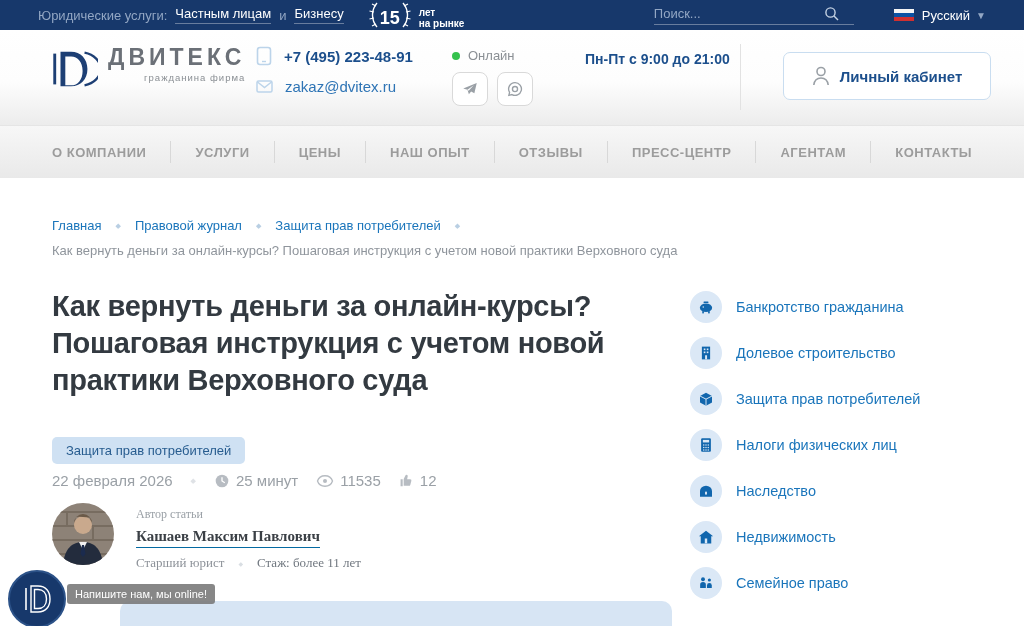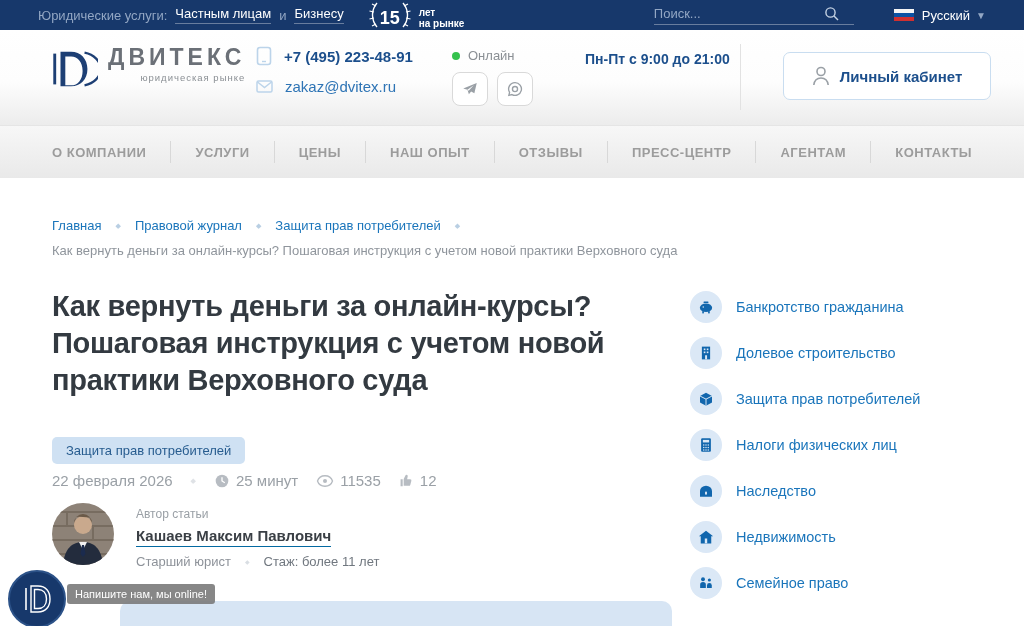--- a/index.html
+++ b/index.html
@@ -71,21 +71,21 @@
   
   .article-title { position:absolute; left:52px; top:288px; width:620px; font-size:29px;
                    font-weight:bold; color:#333a41; line-height:37px; letter-spacing:-.3px; }
   .tag-chip { position:absolute; left:52px; top:437px; background:#cfe1f3; color:#275c8f;
               font-size:13px; padding:6px 14px; border-radius:5px; cursor:pointer; }
   .meta { position:absolute; left:52px; top:472px; display:flex; align-items:center;
           font-size:15px; color:#9aa0a6; }
   .meta .mi { display:flex; align-items:center; margin-right:18px; }
   .meta .mi svg { margin-right:6px; }
   .meta .msep { color:#dfe2e6; font-size:7px; margin-right:18px; }
-  .author { position:absolute; left:52px; top:503px; display:flex; }
+  .author { position:absolute; left:52px; top:503px; display:flex;font-family:Liberation Serif, serif; }
   .avatar { width:62px; height:62px; border-radius:50%; overflow:hidden; flex:none; }
   .author-info { margin-left:22px; padding-top:4px; }
   .author-label { font-size:12px; color:#9aa0a6; }
   .author-name { font-size:15px; font-weight:bold; color:#3a3f45; margin-top:6px;
                  display:inline-block; border-bottom:1px solid #0369a1; padding-bottom:2px; cursor:pointer; }
   .author-extra { display:flex; align-items:center; font-size:13px; color:#8d9299; margin-top:7px; }
   .author-extra .asep { color:#d9dee3; font-size:6px; margin:0 14px; }
   .author-exp { color:#70777f; }
   .content-panel { position:absolute; left:120px; top:601px; width:552px; height:30px;
                    background:#d7e5f4; border-radius:10px 10px 0 0; }
@@ -150,21 +150,21 @@
 
   <div class="header">
     <div class="logo">
       <svg width="50" height="50" viewBox="0 0 52 52">
         <path d="M7 10v32" stroke="#1d3f74" stroke-width="3" fill="none"></path>
         <path d="M13 8h11c10 0 17 7.5 17 18s-7 18-17 18H13z M18 13v30h6c7 0 12-6 12-15s-5-15-12-15z" fill="#1d3f74" fill-rule="evenodd"></path>
         <path d="M38 9a22 17.5 0 0 1 0 34" stroke="#1d3f74" stroke-width="2.4" fill="none"></path>
       </svg>
       <span class="logo-text">
         <span class="logo-title">ДВИТЕКС</span>
-        <div class="logo-sub">юридическая рынке</div>
+        <div class="logo-sub">гражданина фирма</div>
       </span>
     </div>
 
     <div class="contacts">
       <div class="row">
         <svg class="ic" width="16" height="20" viewBox="0 0 16 20">
           <rect x="1.5" y="1.5" width="13" height="17" rx="2.5" fill="none" stroke="#bcd4ea" stroke-width="1.6"></rect>
           <path d="M6 15.5h4" stroke="#bcd4ea" stroke-width="1.4"></path>
         </svg>
         <a class="phone">+7 (495) 223-48-91</a>

